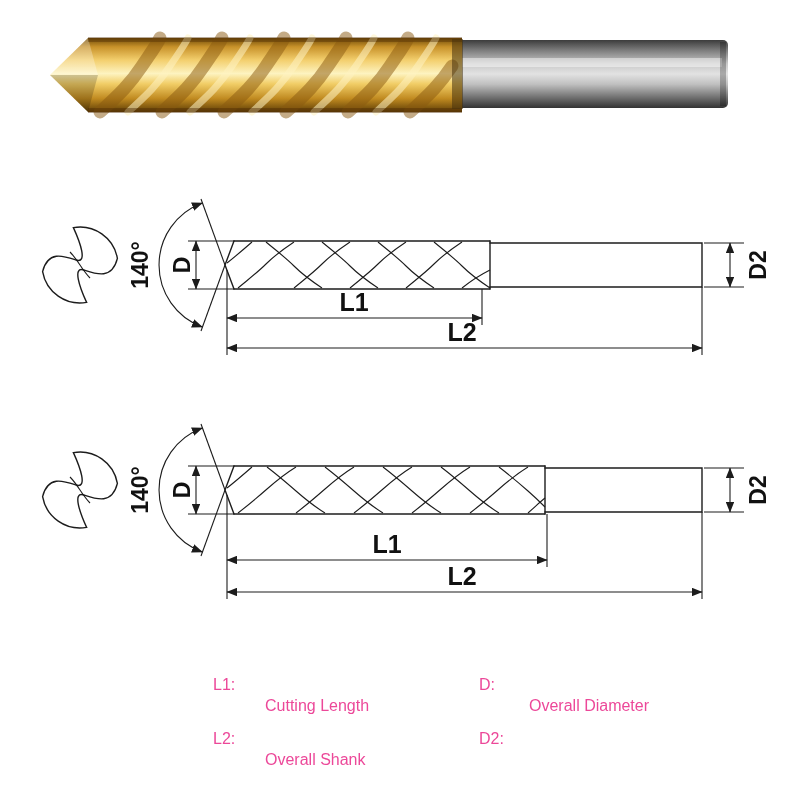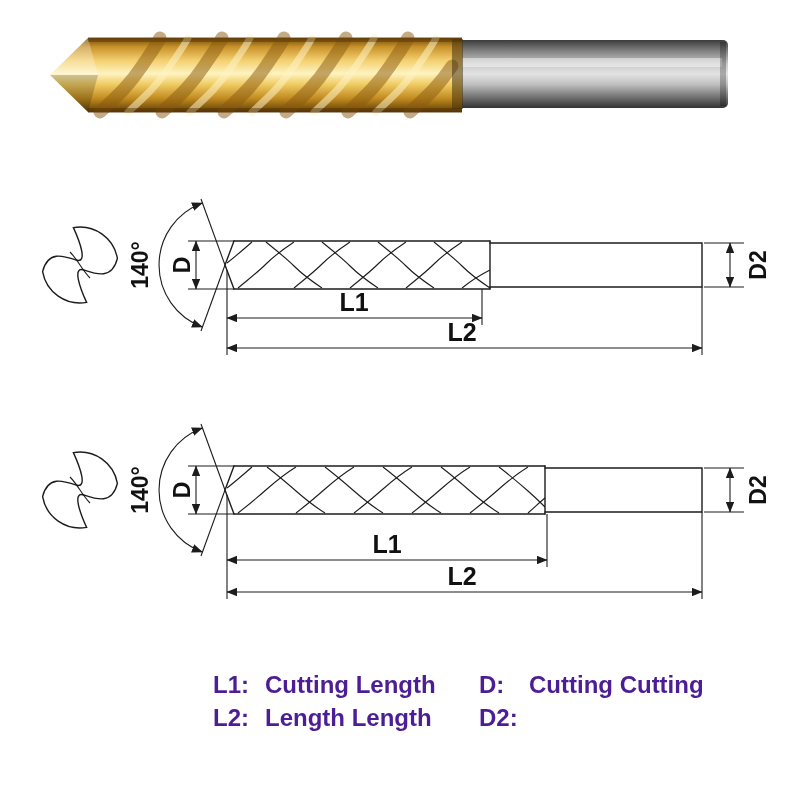--- a/index.html
+++ b/index.html
@@ -14,24 +14,24 @@
   .outline{stroke:#1c1c1c;stroke-width:1.4;fill:none;stroke-linecap:round;}
   .thin{stroke:#1c1c1c;stroke-width:1.1;fill:none;}
   .dim{stroke:#1c1c1c;stroke-width:1.1;fill:none;}
   .lbl{fill:#111;font-family:"Liberation Sans",sans-serif;font-weight:700;}
   .lbl-big{font-size:25px;}
   .lbl-angle{font-size:23px;}
   .legend{
     position:absolute;top:672px;left:213px;
     display:grid;grid-template-columns:52px 214px 50px auto;
     row-gap:7px;column-gap:0;
-    font-size:24px;font-weight:700;color:#4c1d95;line-height:26px;
+    font-size:16px;font-weight:400;color:#ec4899;line-height:26px;
   }
   .legend .key{white-space:pre;}
-  .legend .val{white-space:pre;}
+  .legend .val{white-space:pre;margin-top:21px;}
 </style>
 </head>
 <body>
 
 <div class="canvas">
 
   <svg id="photo-layer" class="layer" width="800" height="112" viewBox="0 0 800 112">
     <defs>
       <linearGradient id="goldGrad" x1="0" y1="0" x2="0" y2="1">
         <stop offset="0" stop-color="#6e4a08"></stop>
@@ -221,19 +221,19 @@
       <line class="thin" x1="704" y1="97" x2="744" y2="97"></line>
       <line class="dim" x1="730" y1="53" x2="730" y2="97" marker-start="url(#arrowB)" marker-end="url(#arrowB)"></line>
       <text class="lbl lbl-angle" x="766" y="75" text-anchor="middle" transform="rotate(-90 766 75)">D2</text>
     </g>
   </svg>
 
   <div class="legend">
     <span class="key">L1:</span>
     <span class="val">Cutting Length</span>
     <span class="key">D:</span>
-    <span class="val">Cutting Cutting</span>
+    <span class="val">Overall Diameter</span>
     <span class="key">L2:</span>
-    <span class="val">Length Length</span>
+    <span class="val">Overall Shank</span>
     <span class="key">D2:</span>
   </div>
 
 </div>
 
 </body></html>

